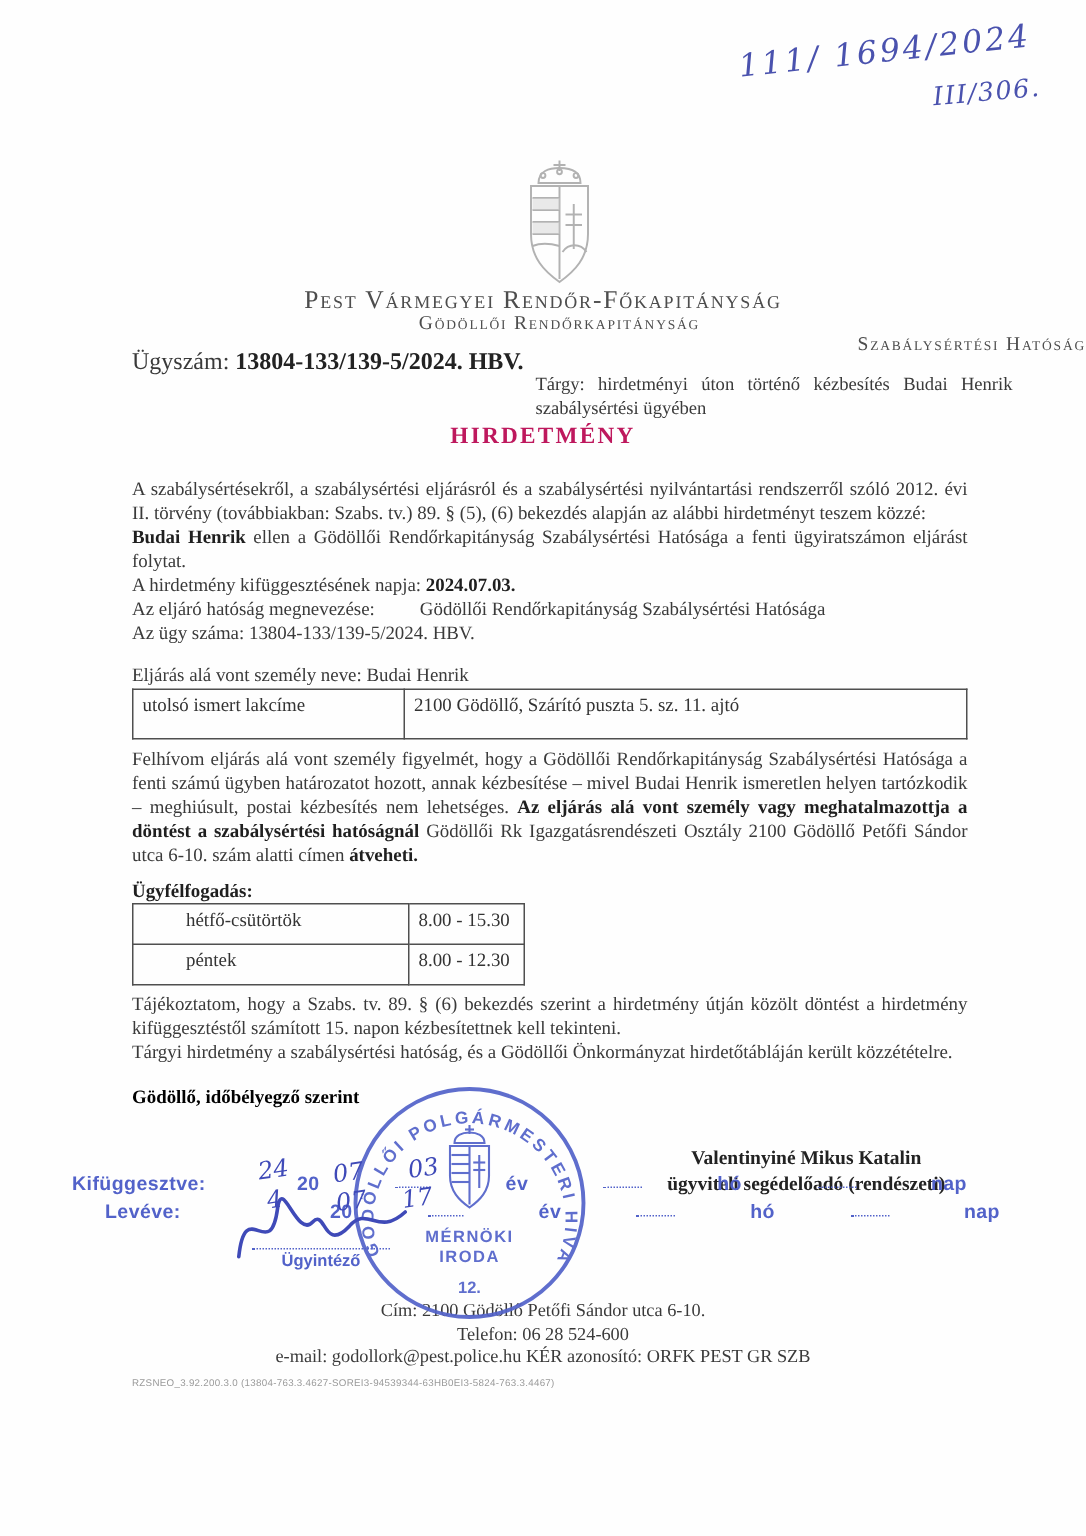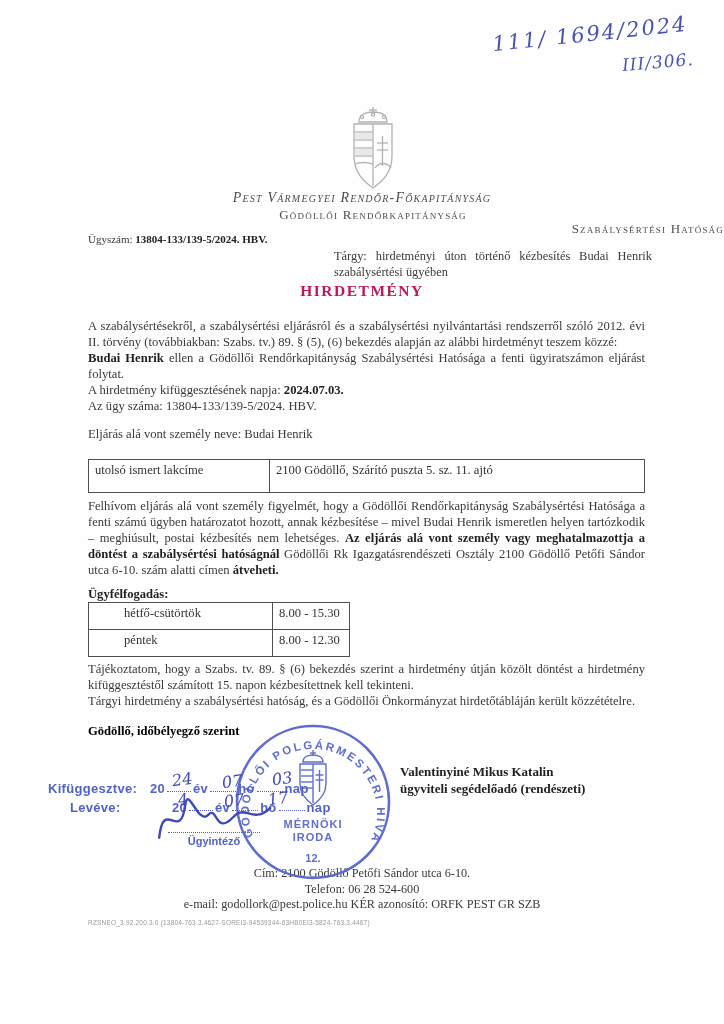--- a/index.html
+++ b/index.html
@@ -15,55 +15,55 @@
     font-family:"DejaVu Serif", serif; font-style:italic;
     color:#4a52ae; white-space:nowrap;
   }
   .hand-top1 { top:22px; right:36px; font-size:21px; letter-spacing:2px; transform:rotate(-6deg); }
   .hand-top2 { top:52px; right:30px; font-size:17px; letter-spacing:1px; transform:rotate(-5deg); }
 
   
   .coa-top { left:346px; top:106px; }
   .org { left:0; width:724px; text-align:center; color:#4d4d4d;
          font-variant:small-caps; letter-spacing:1.2px; }
-  .org1 { top:190px; font-size:14px;font-style:italic; }
+  .org1 { top:190px; font-size:17px; }
   .org2 { top:207px; font-size:13px;margin-left:11px; }
   .org3 { top:221px; font-size:13px;text-align:right; }
 
-  .case-line { left:88px; top:233px; font-size:11px; }
+  .case-line { left:88px; top:233px; font-size:16px; }
   .case-line b { color:#222; }
-  .subject { left:334px; top:249px; width:318px; font-size:12.4px;
+  .subject { left:357px; top:249px; width:318px; font-size:12.4px;
              line-height:15.5px; text-align:justify; }
   .doc-title { left:0; top:282px; width:724px; text-align:center;
                font-size:15.5px; font-weight:bold; letter-spacing:1.5px; color:#be185d; }
 
   
   .content { left:88px; top:318px; width:557px; font-size:12.6px; line-height:16px; }
   .content p { margin:0; text-align:justify; }
   .content .b { font-weight:bold; color:#1f1f1f; }
   .gap12 { height:12px; } .gap8 { height:8px; } .gap14 { height:14px; }
   .label-gap { display:inline-block; width:30px; }
 
   table.doc { border-collapse:collapse; font-size:12.6px; color:#333; }
   table.doc td { border:1px solid #4f4f4f; padding:2px 6px; vertical-align:top; }
-  .addr-table { width:100%; margin-top:17px; }
+  .addr-table { width:100%; margin-top:1px; }
   .addr-table .c1 { width:168px; height:28px; }
   .addr-table .c2 { text-align:left; }
   .hours-table { width:262px; }
   .hours-table .c1 { width:142px; height:22px;padding-left:35px; }
   .dateline { font-weight:bold; color:#000000; }
 
   
-  .sig-block { left:400px; top:763px; width:275px; 
+  .sig-block { left:400px; top:763px; width:275px; text-align:center;
                font-size:13px; font-weight:bold; color:#222; line-height:17px; }
 
   
   .stampdate { left:48px; font-family:"Liberation Sans", sans-serif;
                font-size:13px; font-weight:bold; color:#5262c9; letter-spacing:.3px;
-               display:flex; }
+               display:flex;gap:48px; }
   .stampdate .lbl { width:102px; }
   .stampdate .dots { display:inline-block; border-bottom:1.5px dotted #5262c9;
                      height:10px; margin:0 2px; }
   .sd1 { top:781px; } .sd2 { top:800px;padding-left:22px; }
   .hand-num { font-family:"DejaVu Serif", serif; font-style:italic;
               color:#3f4ab8; font-size:16px; transform:rotate(-8deg); z-index:5; }
   .clerk { left:168px; top:832px; width:92px; text-align:center;
            font-family:"Liberation Sans", sans-serif; font-size:11px; font-weight:bold;
            color:#5262c9; border-top:1.5px dotted #5262c9; padding-top:2px; }
   .round-stamp { left:230px; top:722px; z-index:3; }
@@ -118,20 +118,21 @@
   </div>
 
   <div class="abs subject">Tárgy: hirdetményi úton történő kézbesítés Budai Henrik szabálysértési ügyében</div>
 
   <div class="abs doc-title">HIRDETMÉNY</div>
 
   <div class="abs content">
     <p>A szabálysértésekről, a szabálysértési eljárásról és a szabálysértési nyilvántartási rendszerről szóló 2012. évi II. törvény (továbbiakban: Szabs. tv.) 89. § (5), (6) bekezdés alapján az alábbi hirdetményt teszem közzé:</p>
     <p><span class="b">Budai Henrik</span><span> ellen a Gödöllői Rendőrkapitányság Szabálysértési Hatósága a fenti ügyiratszámon eljárást folytat.</span></p>
     <p><span>A hirdetmény kifüggesztésének napja: </span><span class="b">2024.07.03.</span></p>
+    <p><span>Az eljáró hatóság megnevezése:</span><span class="label-gap"></span><span>Gödöllői Rendőrkapitányság Szabálysértési Hatósága</span></p>
     <p>Az ügy száma: 13804-133/139-5/2024. HBV.</p>
 
     <div class="gap12"></div>
     <p>Eljárás alá vont személy neve: Budai Henrik</p>
     <table class="doc addr-table">
       <tbody>
           <tr>
         <td class="c1">utolsó ismert lakcíme</td>
         <td class="c2">2100 Gödöllő, Szárító puszta 5. sz. 11. ajtó</td>
       </tr>

